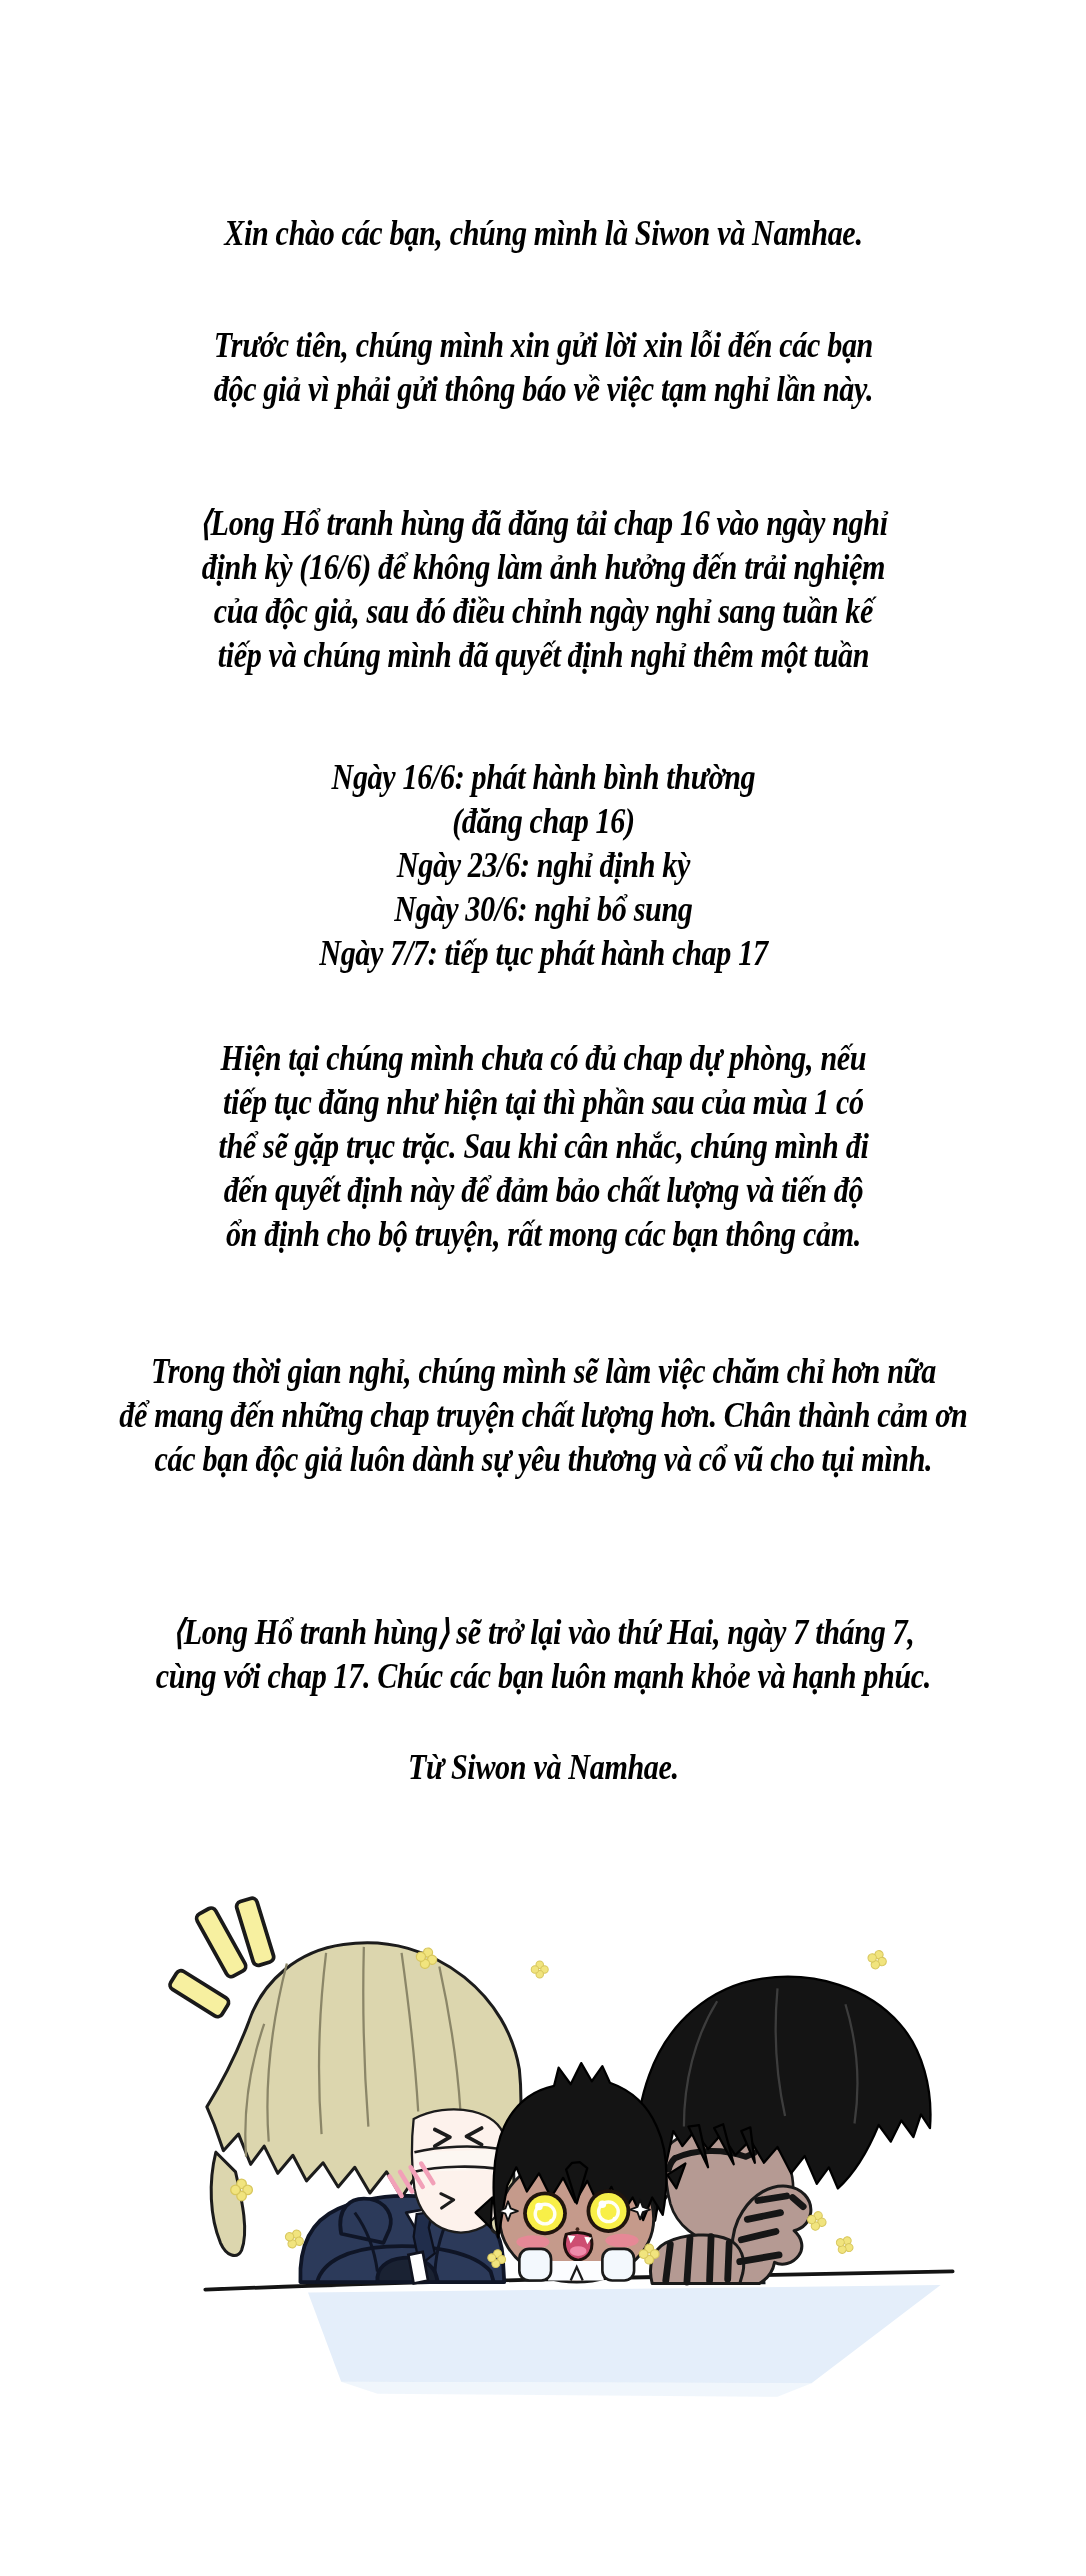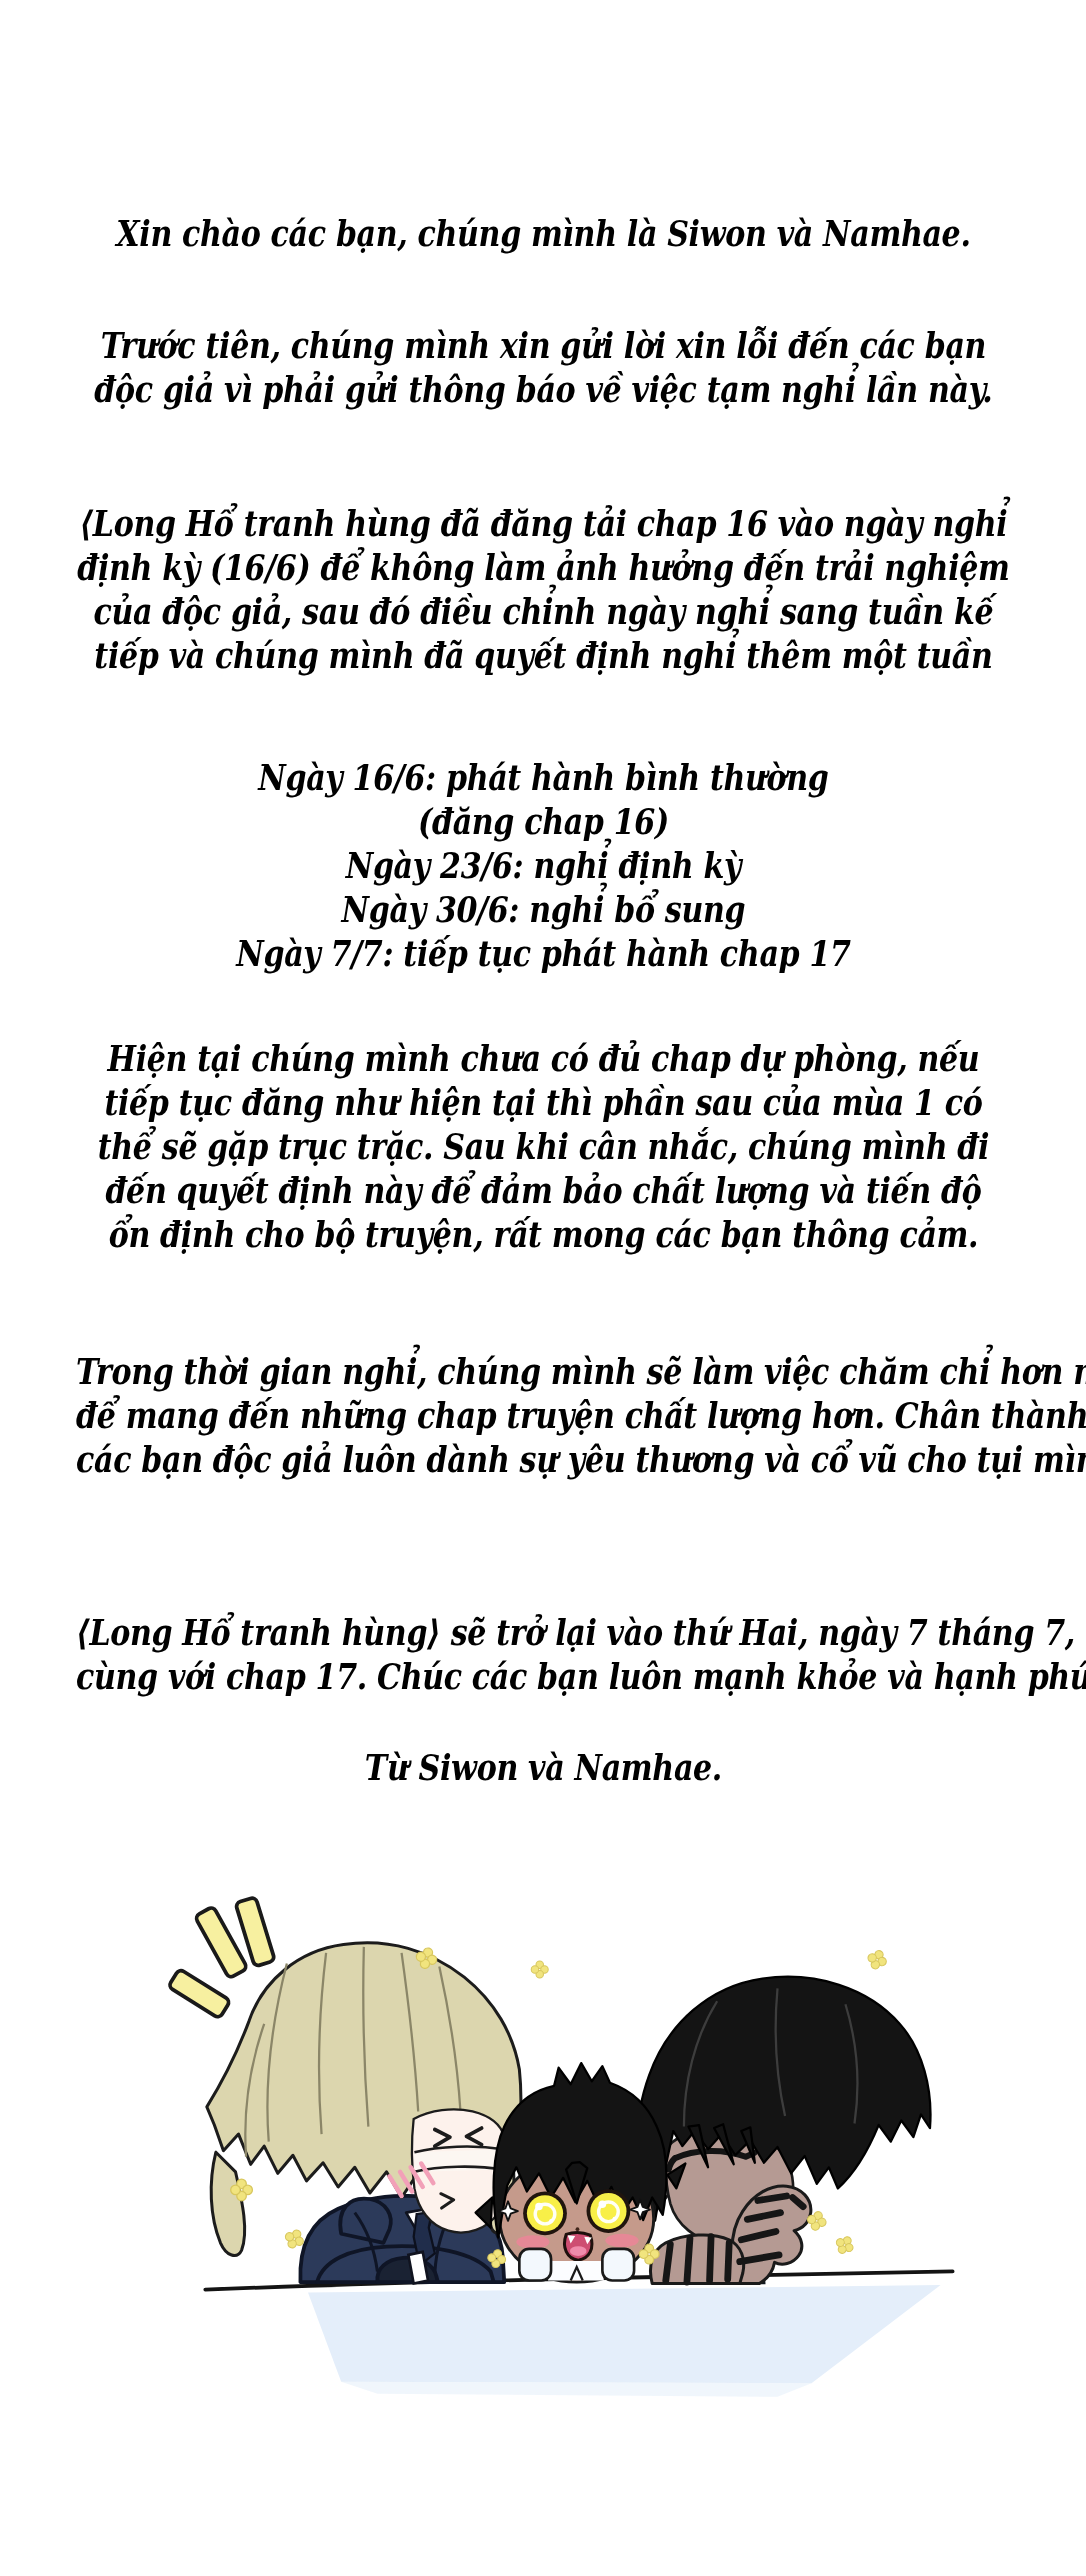--- a/index.html
+++ b/index.html
@@ -1,21 +1,21 @@
 <!DOCTYPE html>
 <html style="font-size:12px"><head>
 <meta charset="utf-8">
 <style>
   html,body{margin:0;padding:0;}
   body{
     width:1087px;height:2576px;position:relative;overflow:hidden;
     background:#ffffff;
     font-family:"DejaVu Serif","Liberation Serif",serif;
   }
-  .page{position:absolute;inset:0;}
+  .page{position:absolute;inset:0;font-family:Liberation Serif, serif;}
   .para{
     position:absolute;left:0;width:1087px;text-align:center;
     font-style:italic;font-weight:700;font-size:35px;line-height:44px;
     color:#000;letter-spacing:-0.4px;white-space:nowrap;
     transform:scaleX(.86);transform-origin:543px 0;
   }
   .line{display:block;}
   .illus{position:absolute;left:0;top:1826px;width:1087px;height:589px;}
 </style>
 </head>

